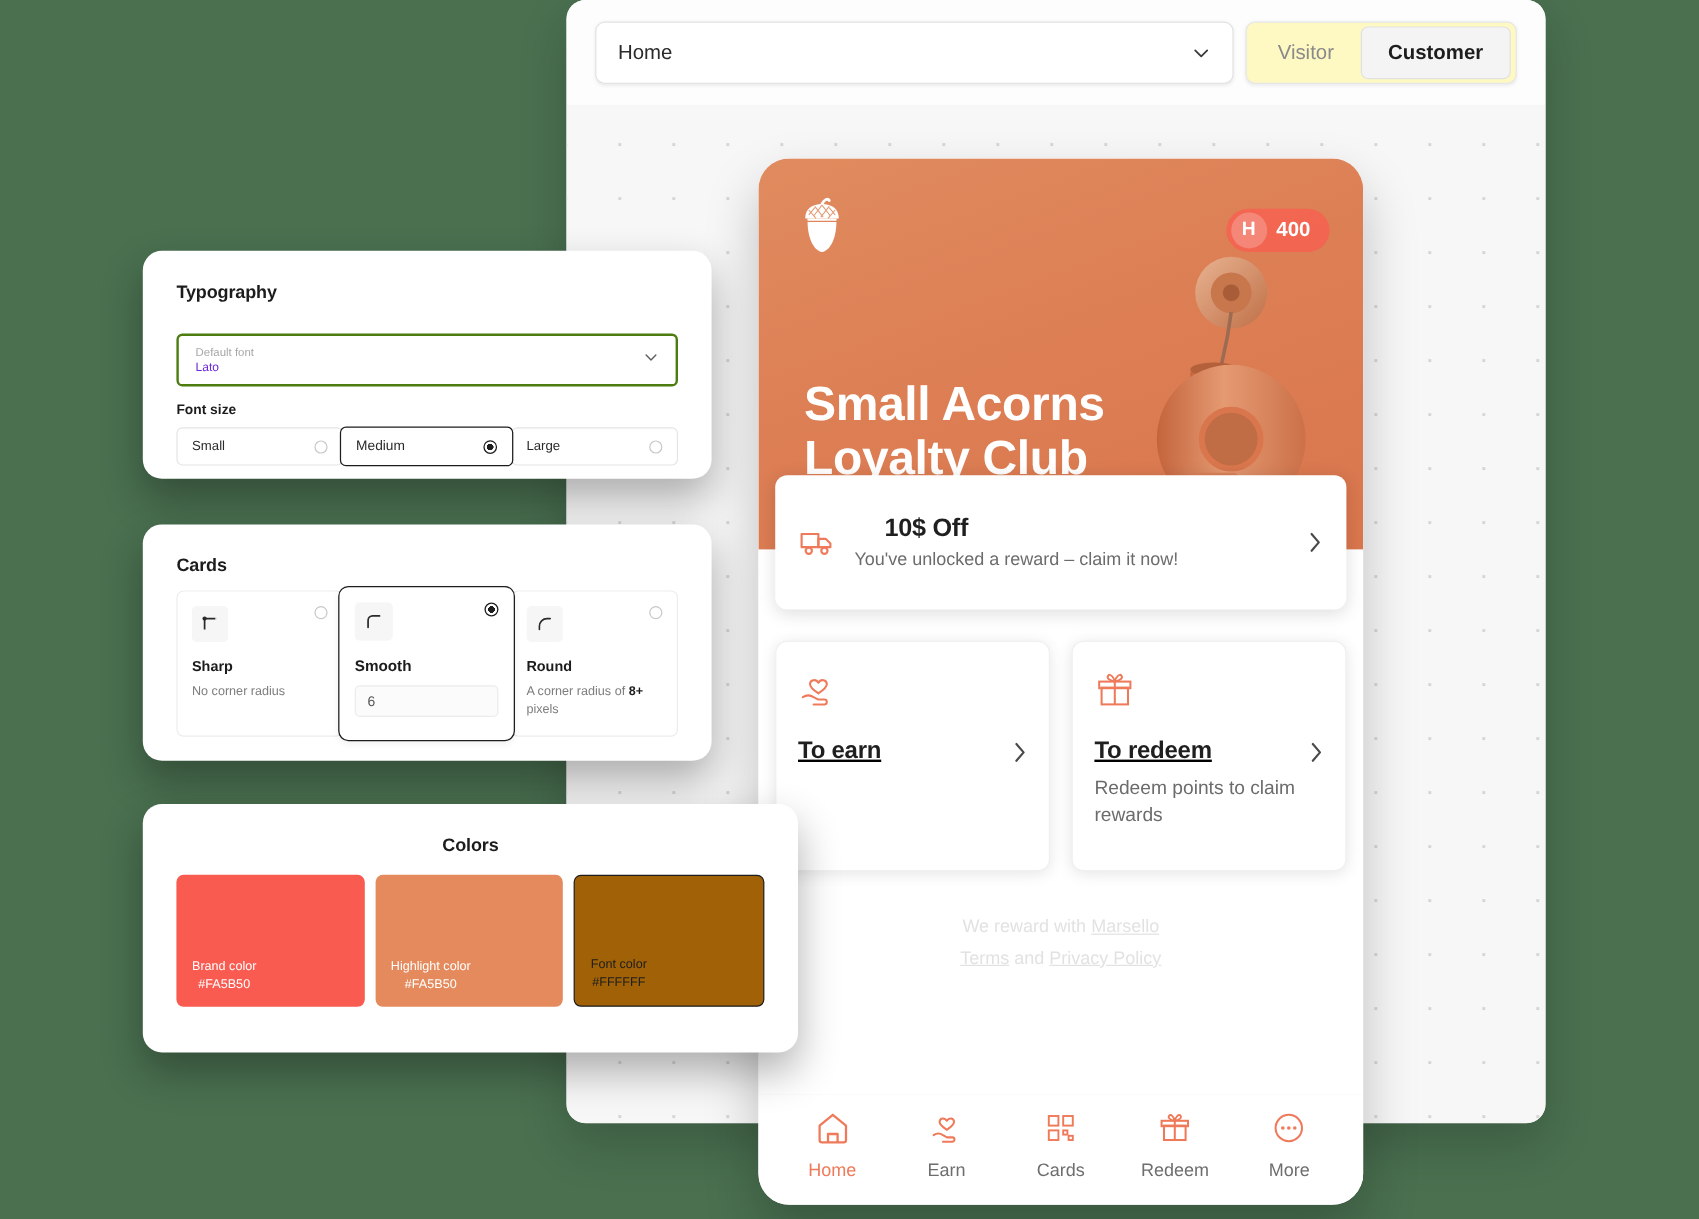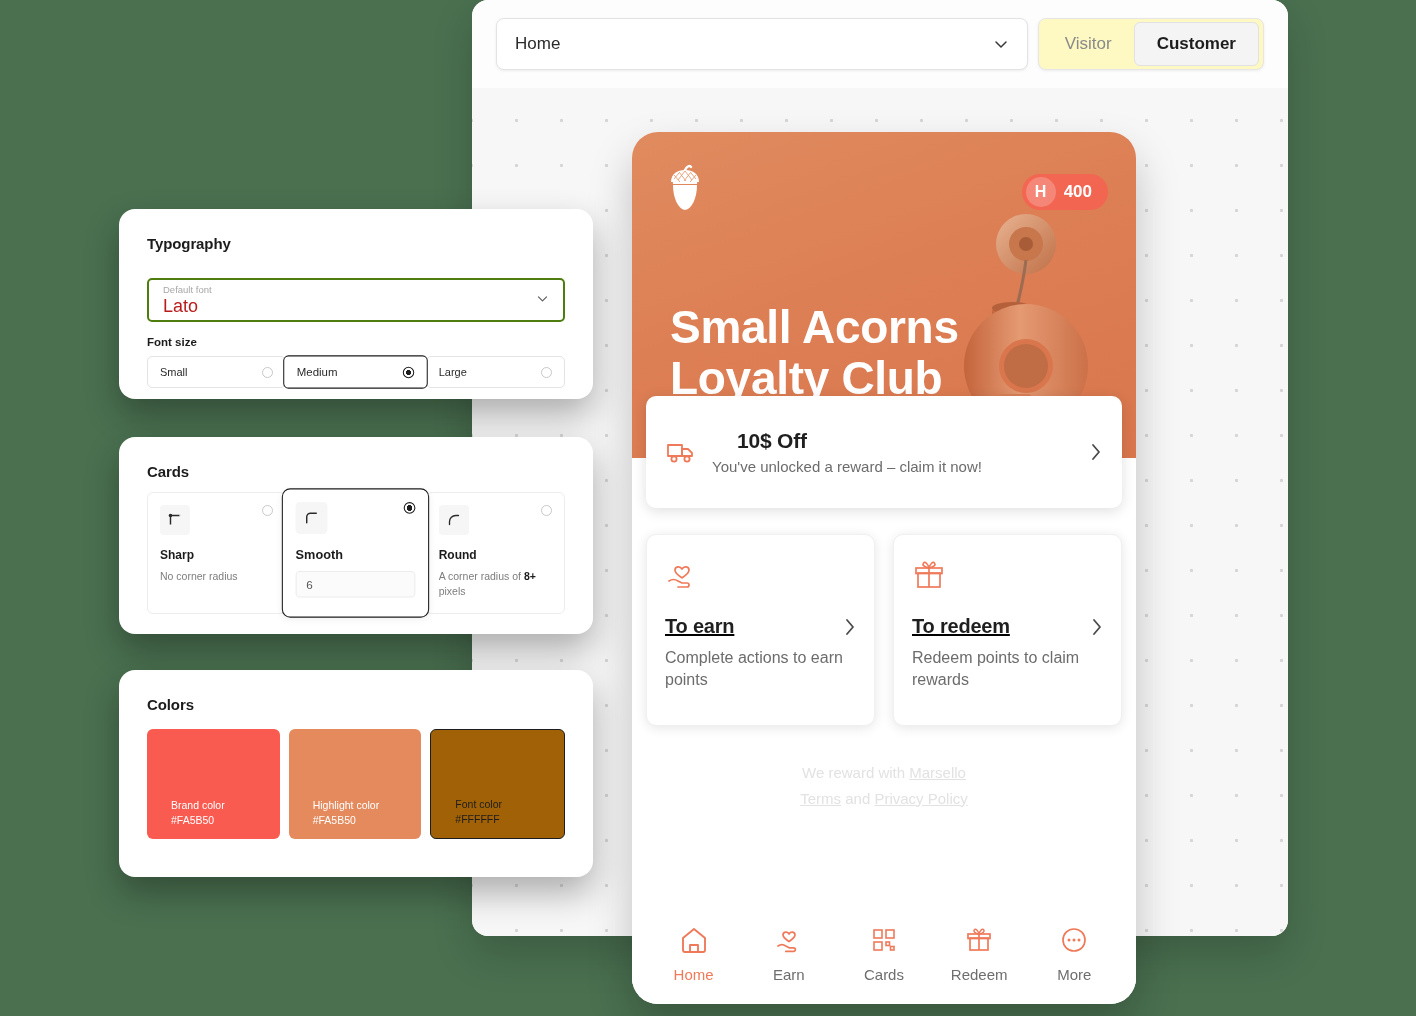--- a/index.html
+++ b/index.html
@@ -168,21 +168,21 @@
     font-weight: bold;
   }
   .hero-text {
     position: absolute;
     left: 38px;
     bottom: 22px;
     max-width: 300px;
   }
   .hero-title {
     color: #ffffff;
-    font-size: 46px;
+    font-size: 40px;
     font-weight: bold;
     line-height: 1.12;
     letter-spacing: -0.3px;
   }
   .hero-sub {
     color: #ffffff;
     font-size: 18px;
     font-weight: bold;
     margin-top: 10px;
     letter-spacing: -0.1px;
@@ -308,37 +308,37 @@
     padding: 26px 28px;
   }
   .lp-title {
     font-size: 15px;
     font-weight: bold;
     color: #1c1c1c;
     letter-spacing: -0.1px;
   }
   #panel-typography { left: 119px; top: 209px; width: 474px; height: 190px; }
   #panel-cards      { left: 119px; top: 437px; width: 474px; height: 197px; }
-  #panel-colors     { left: 119px; top: 670px; width: 474px; height: 207px; }
+  #panel-colors     { left: 119px; top: 670px; width: 546px; height: 207px; text-align: center; }
 
   .field {
     margin-top: 26px;
     height: 44px;
     border: 2px solid #4d7c0f;
     border-radius: 5px;
     display: flex;
     align-items: center;
     justify-content: space-between;
     padding: 0 14px;
     box-sizing: border-box;
     cursor: pointer;
   }
   .field-inner { display: flex; flex-direction: column; gap: 1px; }
   .field-label { font-size: 9.5px; color: #a7a7a7; }
-  .field-value { font-size: 18px; color: #b91c1c; }
+  .field-value { font-size: 10px; color: #6d28d9; }
 
   .sub-label {
     font-size: 11.5px;
     font-weight: bold;
     color: #1c1c1c;
     margin-top: 14px;
   }
   .radio-row { display: flex; gap: 0px; margin-top: 8px; align-items: stretch; }
   .radio-opt {
     flex: 1;
@@ -438,21 +438,21 @@
     height: 110px;
     border-radius: 6px;
     position: relative;
     box-sizing: border-box;
   }
   .swatch.brand    { background: #fa5b50; }
   .swatch.highlight{ background: #e48a5c; }
   .swatch.font     { background: #a16207; border: 1px solid #1d1d1d; }
   .sw-text {
     position: absolute;
-    left: 24px;
+    left: 13px;
     bottom: 11px;
     line-height: 1.45;
   }
   .sw-name { font-size: 10.5px; }
   .sw-hex  { font-size: 10.5px; }
   .swatch.brand .sw-text, .swatch.highlight .sw-text { color: #ffffff; }
   .swatch.font  .sw-text { color: #1d1d1d; }
 </style>
 </head>
 <body>
@@ -568,21 +568,20 @@
             </svg>
           </div>
           <div class="duo-head">
             <span class="duo-title">To earn</span>
             <span class="arrow-r">
               <svg viewBox="0 0 12 20" width="12" height="20">
                   <path d="M3 3l6 7-6 7" fill="none" stroke="#4a4a4a" stroke-width="1.8" stroke-linecap="round" stroke-linejoin="round"></path>
                 </svg>
             </span>
           </div>
-          <div class="duo-sub">Complete actions to earn points</div>
         </div>
 
         <div class="duo-card">
           <div class="duo-icon">
             <svg viewBox="0 0 34 34" width="34" height="34">
               <rect x="6" y="16" width="22" height="14" fill="none" stroke="#ef7a5a" stroke-width="1.7"></rect>
               <rect x="4" y="11" width="26" height="5.5" fill="none" stroke="#ef7a5a" stroke-width="1.7"></rect>
               <path d="M17 11 v19" stroke="#ef7a5a" stroke-width="1.7"></path>
               <path d="M17 11 c-5-1-7-3-5.5-5 1.5-2 4.5 1 5.5 5z" fill="none" stroke="#ef7a5a" stroke-width="1.6"></path>
               <path d="M17 11 c5-1 7-3 5.5-5 -1.5-2 -4.5 1 -5.5 5z" fill="none" stroke="#ef7a5a" stroke-width="1.6"></path>

